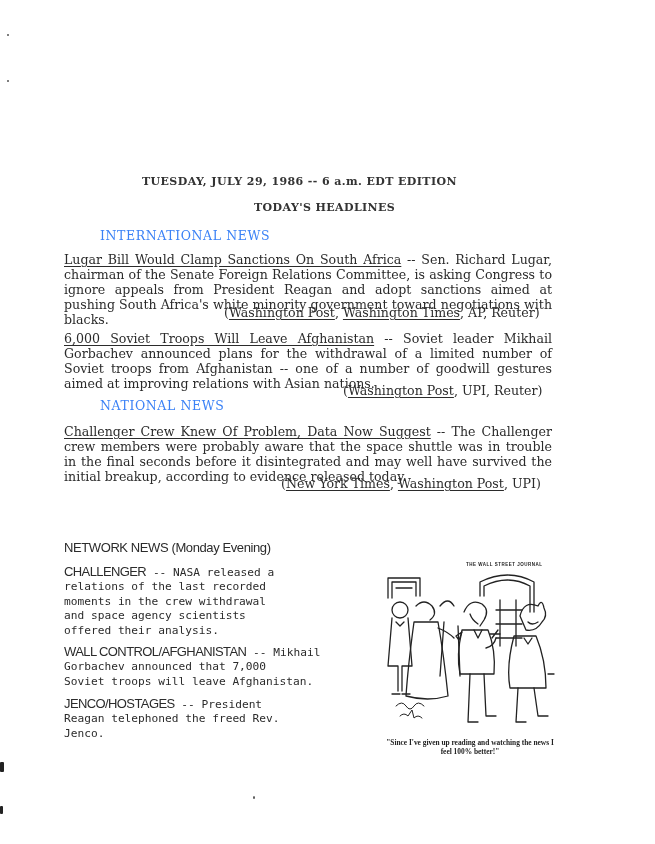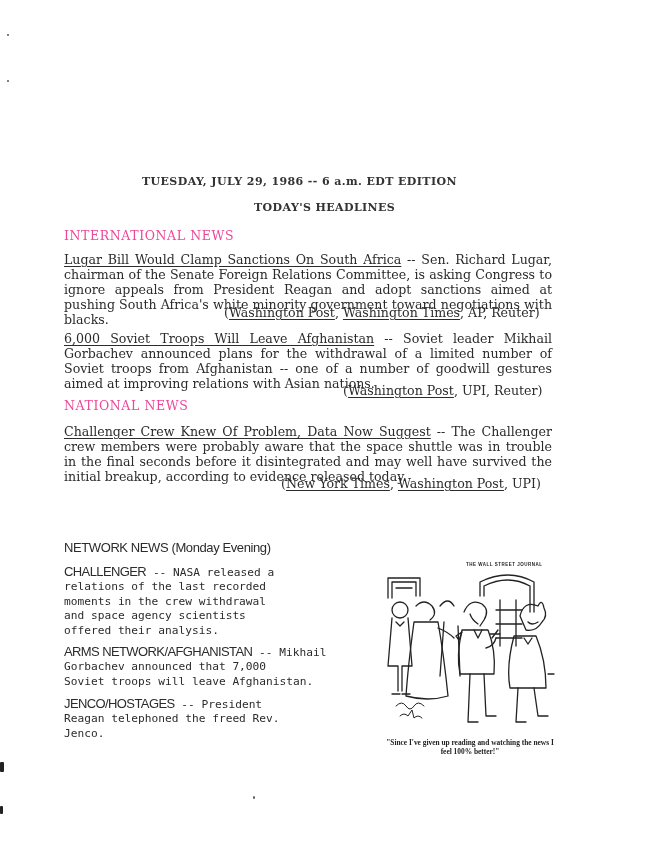--- a/index.html
+++ b/index.html
@@ -1,20 +1,20 @@
 <!DOCTYPE html>
 <html><head>
 <meta charset="utf-8">
 <style>
   html, body { margin: 0; padding: 0; background: #ffffff; }
   body { width: 655px; height: 844px; position: relative; overflow: hidden;
          font-family: "DejaVu Serif", "Liberation Serif", serif; color: #2a2a2a; }
   .abs { position: absolute; }
   .hdr { font-size: 11px; letter-spacing: 0.4px; white-space: nowrap; font-weight: bold; color:#333; }
-  .sect { font-size: 12.5px; letter-spacing: 0.6px; white-space: nowrap; color:#ec4899; }
+  .sect { font-size: 12.5px; letter-spacing: 0.6px; white-space: nowrap; color:#3b82f6;margin-left:36px; }
   .para { position: absolute; left: 64px; width: 488px; font-size: 12.6px; line-height: 15px;
           text-align: justify; color: #2b2b2b; }
   .para .title { text-decoration: underline; text-underline-offset: 2px; }
   .src { position: absolute; font-size: 12.6px; line-height: 15px; white-space: nowrap; color:#2b2b2b; }
   .src .u { text-decoration: underline; text-underline-offset: 2px; }
   .net { position: absolute; left: 64px; font-family: "DejaVu Sans Mono", "Liberation Mono", monospace;
          font-size: 11.2px; line-height: 14.4px; color: #2b2b2b; white-space: pre; }
   .net .lbl { font-family: "Liberation Sans", sans-serif; letter-spacing: -0.6px; font-size: 13px; }
   .net-head { position: absolute; left: 64px; top: 540px; font-family: "Liberation Sans", sans-serif;
               font-size: 13px; letter-spacing: -0.4px; color:#2b2b2b; white-space: nowrap; }
@@ -57,21 +57,21 @@
 </div>
 
 <div class="net-head">NETWORK NEWS (Monday Evening)</div>
 
 <div class="net" style="top:565px;"><span class="lbl">CHALLENGER</span><span> -- NASA released a</span>
 <span>relations of the last recorded</span>
 <span>moments in the crew withdrawal</span>
 <span>and space agency scientists</span>
 <span>offered their analysis.</span></div>
 
-<div class="net" style="top:645px;"><span class="lbl">ARMS NETWORK/AFGHANISTAN</span><span> -- Mikhail</span>
+<div class="net" style="top:645px;"><span class="lbl">WALL CONTROL/AFGHANISTAN</span><span> -- Mikhail</span>
 <span>Gorbachev announced that 7,000</span>
 <span>Soviet troops will leave Afghanistan.</span></div>
 
 <div class="net" style="top:697px;"><span class="lbl">JENCO/HOSTAGES</span><span> -- President</span>
 <span>Reagan telephoned the freed Rev.</span>
 <span>Jenco.</span></div>
 
 <div class="credit">THE WALL STREET JOURNAL</div>
 <svg class="cartoon" viewBox="0 0 185 180" fill="none" stroke="#222" stroke-width="1.3" stroke-linecap="round" stroke-linejoin="round">
 

